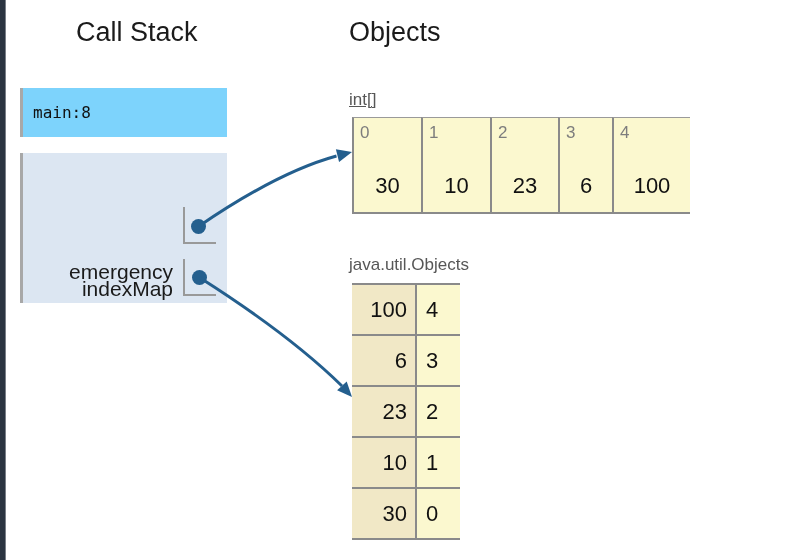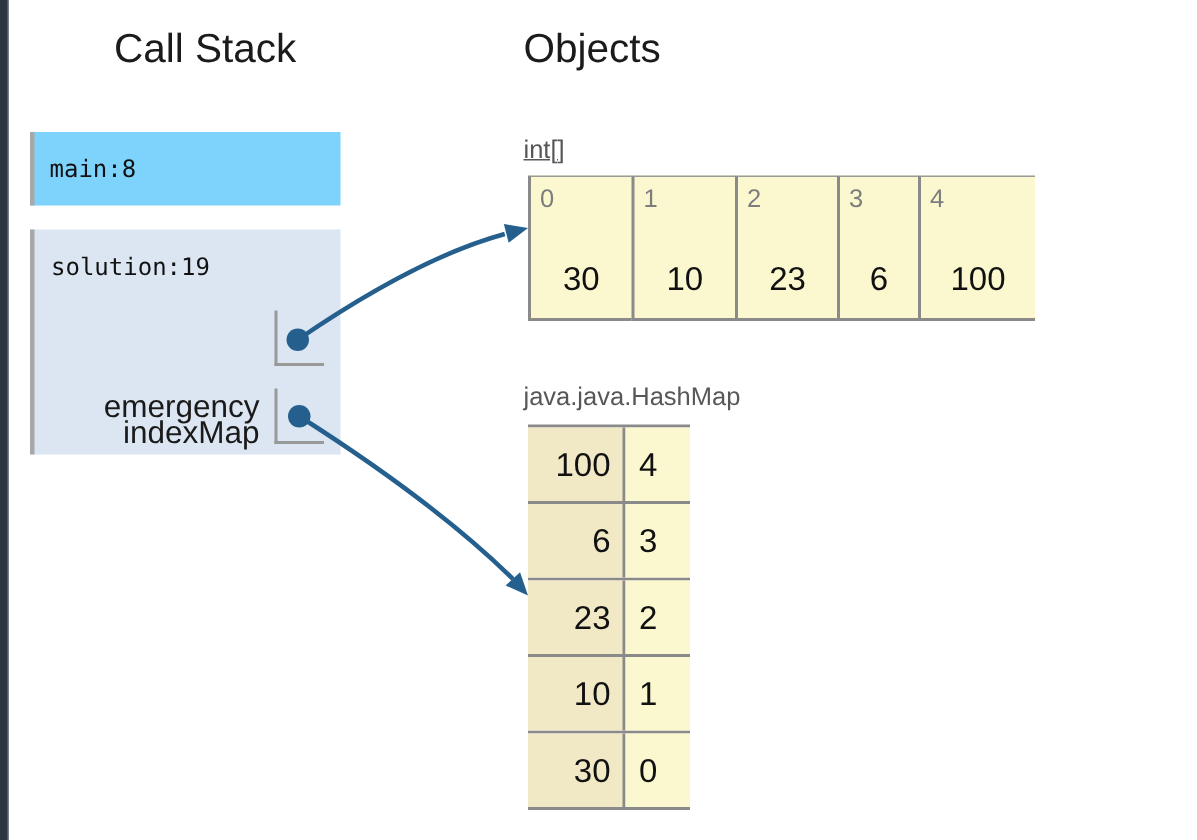--- a/index.html
+++ b/index.html
@@ -54,21 +54,20 @@
   <div class="edge-bar"></div>
 
   <div class="panel-title title-objects">Objects</div>
   <div class="panel-title title-callstack">Call Stack</div>
 
   <div class="frame frame-main">
     <span class="frame-label">main:8</span>
   </div>
 
   <div class="frame frame-solution">
-    <span class="frame-label">solution:19</span>
     <div class="var-name var-emergency">emergency</div>
     <div class="var-name var-indexmap">indexMap</div>
   </div>
 
   <div class="ptr-cell ptr-cell-1"></div>
   <div class="ptr-cell ptr-cell-2"></div>
 
   <div class="heap-label array-label">int[]</div>
   <div class="heap-array">
     <div class="array-cell cw0">
@@ -86,21 +85,21 @@
     <div class="array-cell cw3">
       <span class="idx">3</span>
       <span class="val">6</span>
     </div>
     <div class="array-cell cw4">
       <span class="idx">4</span>
       <span class="val">100</span>
     </div>
   </div>
 
-  <div class="heap-label map-label">java.java.HashMap</div>
+  <div class="heap-label map-label">java.util.Objects</div>
   <div class="heap-map">
     <div class="map-row">
       <div class="map-key">100</div>
       <div class="map-val">4</div>
     </div>
     <div class="map-row">
       <div class="map-key">6</div>
       <div class="map-val">3</div>
     </div>
     <div class="map-row">

